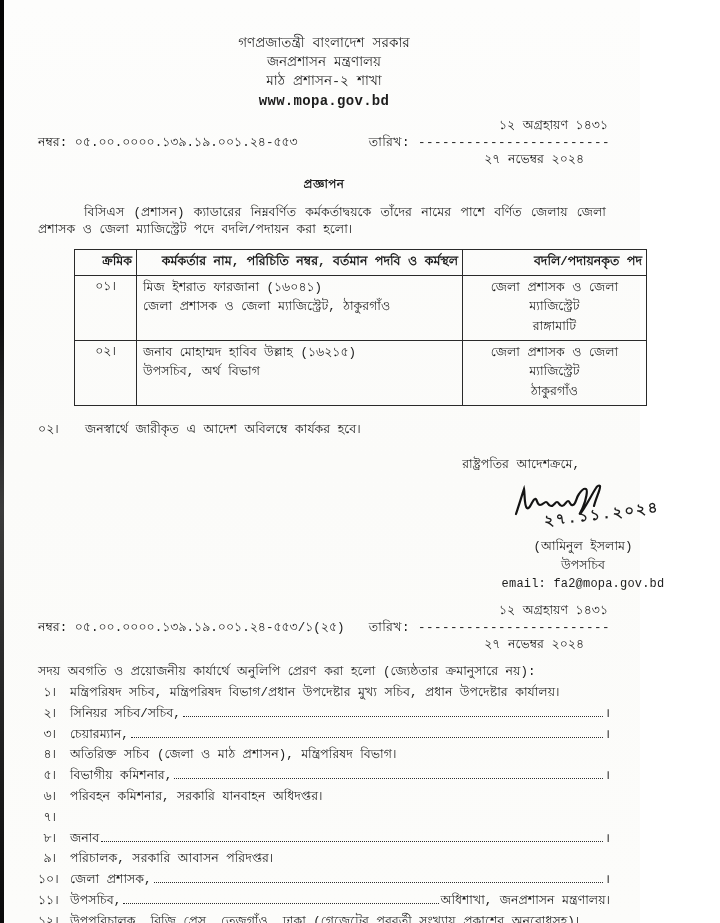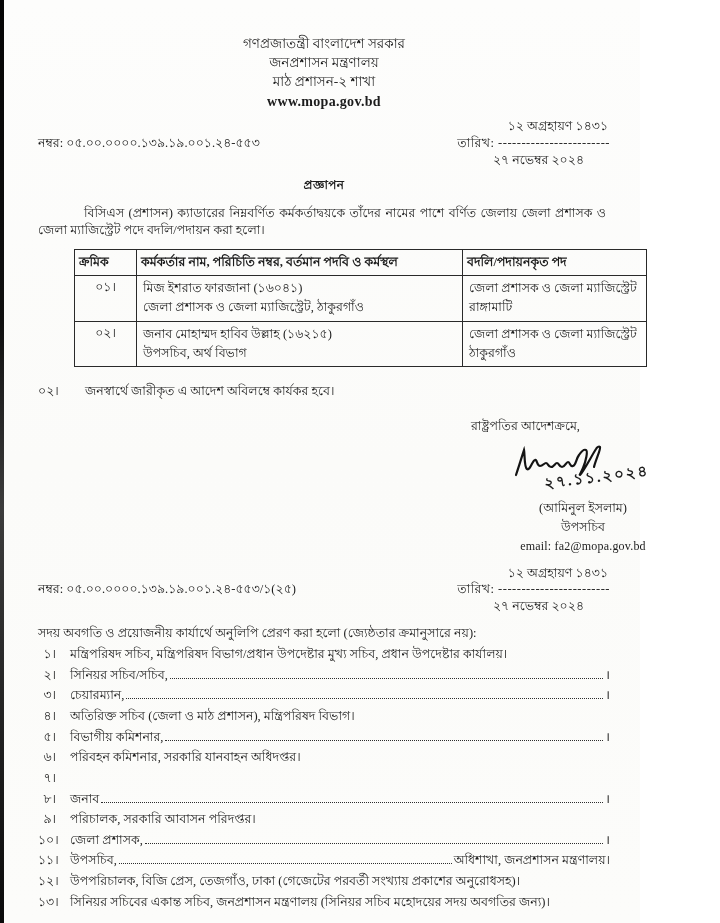--- a/index.html
+++ b/index.html
@@ -11,20 +11,21 @@
     position: relative;
     overflow: hidden;
   }
   .page {
     width: 640px; height: 923px;
     background: linear-gradient(180deg, #fdfdfc 0%, #fbfbf9 50%, #fcfcfa 100%);
     padding: 34px 30px 10px 38px;
     position: relative;
     font-size: 12.5px;
     line-height: 1.35;
+    font-family: Liberation Mono, monospace;
   }
   .scan-edge {
     position: absolute; left: 0; top: 0; bottom: 0; width: 4px;
     background: linear-gradient(180deg, #050505 0%, #101010 35%, #3c3c3c 55%, #0a0a0a 100%);
   }
   
   .letterhead { text-align: center; line-height: 1.42; }
   .letterhead .lh-line { font-size: 13.5px; }
   .letterhead .website { font-weight: bold; font-size: 14px; letter-spacing: 0.3px; margin-top: 1px; }
   
@@ -43,27 +44,27 @@
     border-collapse: collapse;
     margin: 10px auto 0 36px;
     width: 572px;
     table-layout: fixed;
   }
   .order-table th, .order-table td {
     border: 1.6px solid #2a2a2a;
     padding: 3px 6px;
     vertical-align: top;
   }
-  .order-table th { font-weight: bold; text-align: left; padding: 4px 4px; }
+  .order-table th { font-weight: bold; text-align: right; padding: 4px 4px; }
   .col-serial { width: 62px; }
   .col-name   { width: 326px; }
   .col-post   { width: 184px; }
   .cell-serial { text-align: center; }
   .cell-name { text-align: left; line-height: 1.55; }
-  .cell-post { text-align: left; line-height: 1.55; }
+  .cell-post { text-align: center; line-height: 1.55; }
   
   .clause2 { margin-top: 16px; display: flex; }
   .clause2 .cnum { width: 47px; }
   
   .by-order { text-align: right; margin-top: 18px; padding-right: 30px; }
   .sig-block { width: 250px; margin-left: 420px; margin-top: 6px; text-align: center; position: relative; }
   .sig-art { position: relative; height: 58px; }
   .sig-art svg { position: absolute; left: 52px; top: 0; }
   .sig-date {
     position: absolute; left: 86px; top: 26px;

